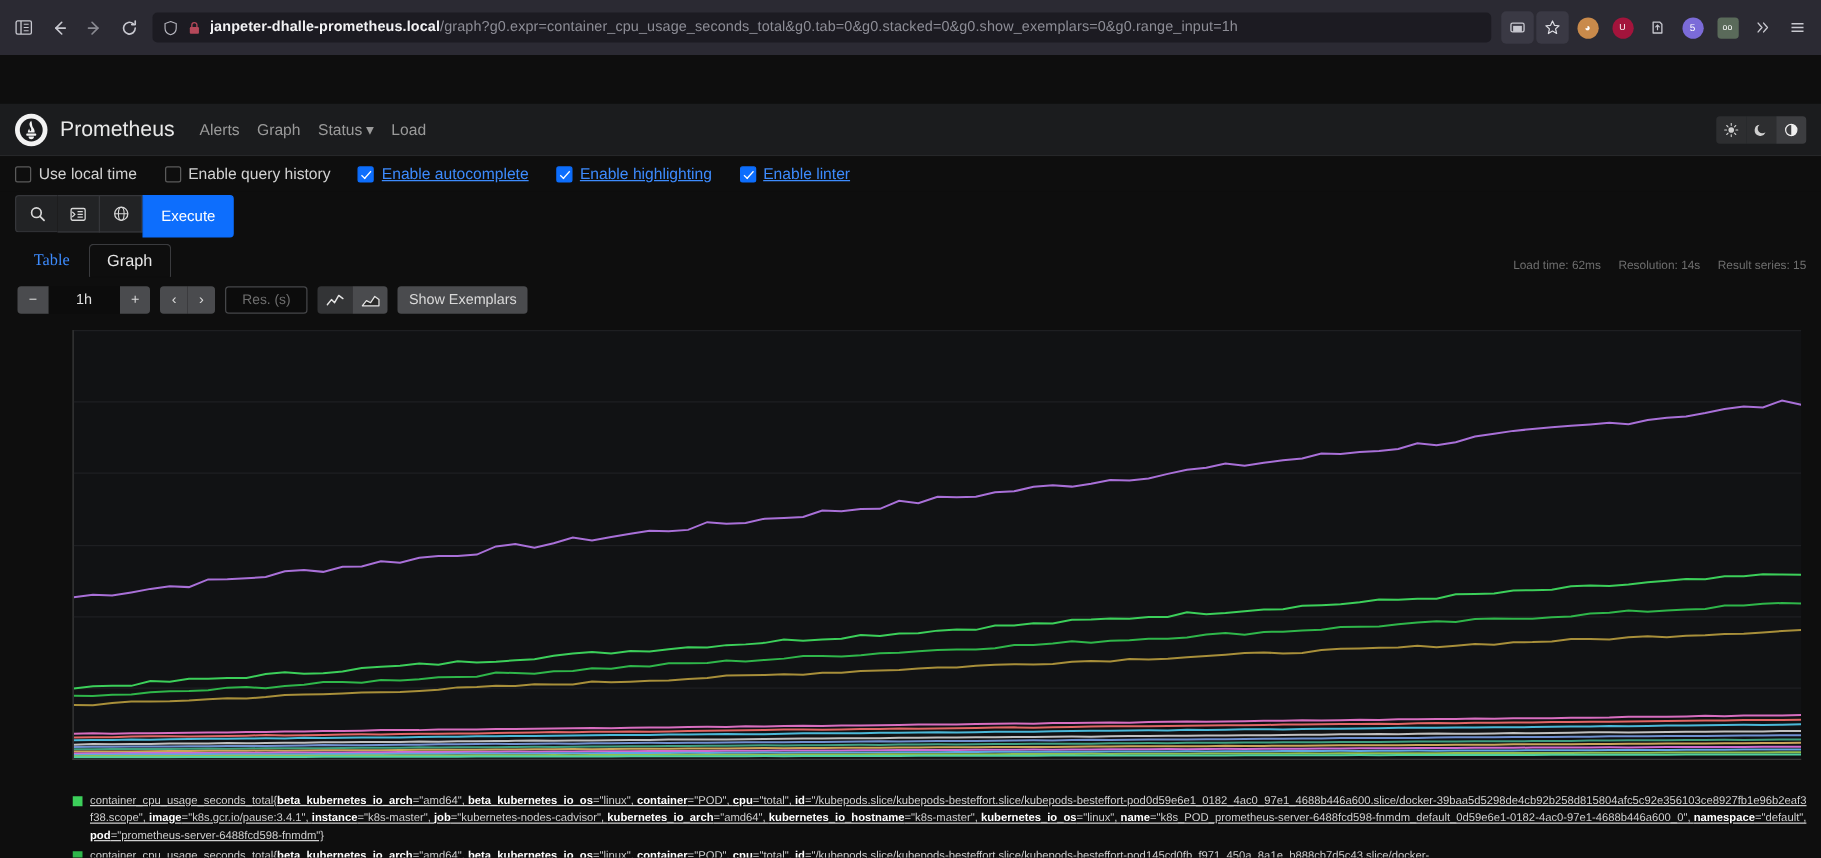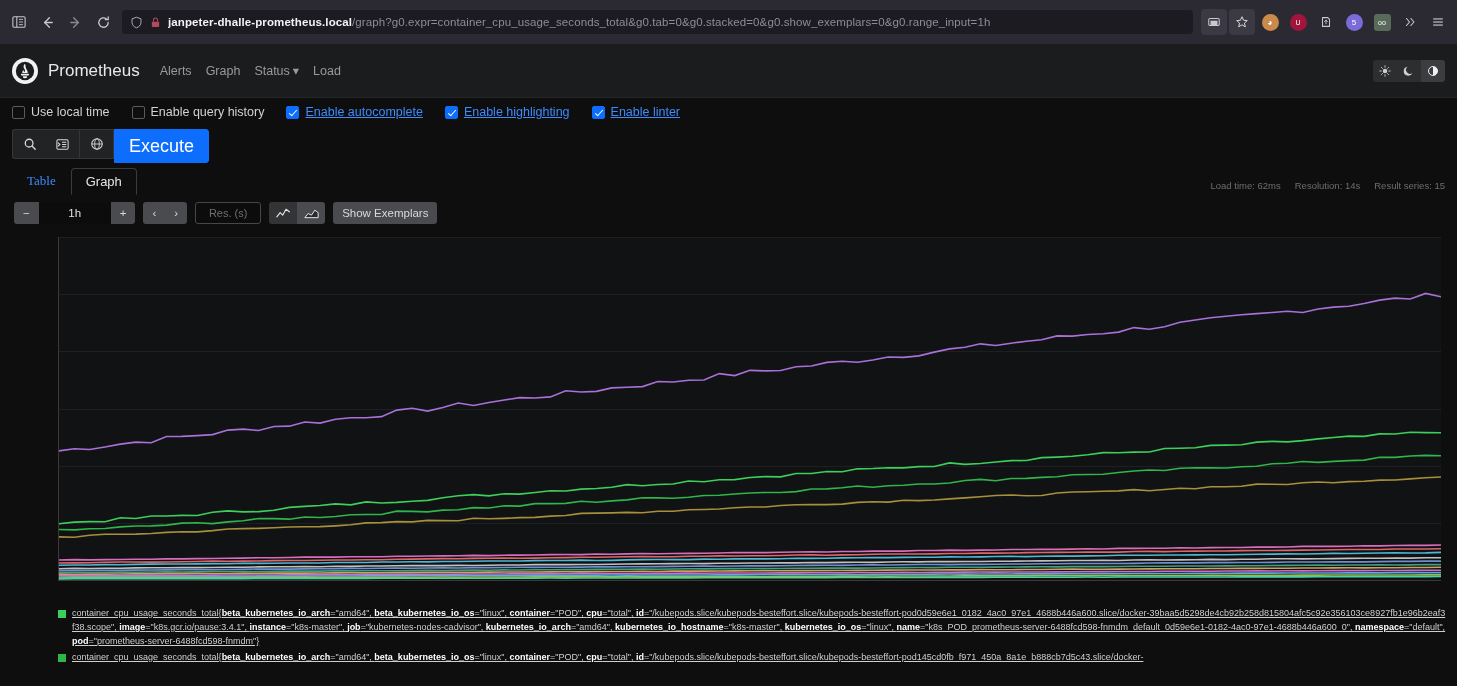--- a/index.html
+++ b/index.html
@@ -51,26 +51,27 @@
   .url-host { color: #f2f2f4; font-weight: bold; }
   .ext-icons { display: flex; align-items: center; gap: 2px; flex: 0 0 auto; }
   .ext-dot {
     width: 17px; height: 17px; border-radius: 50%;
     display: flex; align-items: center; justify-content: center;
     font-size: 8px; color: #fff;
   }
 
   
   .navbar {
-    height: 54px;
+    height: 42px;
     background: #1b1c1e;
     display: flex;
     align-items: center;
     padding: 0 12px;
     border-bottom: 1px solid #262729;
+    margin-top: 39px;
   }
   .logo {
     width: 26px; height: 26px;
     border-radius: 50%;
     background: #f2f2f2;
     display: flex; align-items: center; justify-content: center;
     margin-right: 10px;
     flex: 0 0 auto;
   }
   .brand {
@@ -167,21 +168,21 @@
     border: 1px solid #35363a;
     border-left: none;
     display: flex; align-items: center; justify-content: center;
     color: #d8d8d8;
     cursor: pointer;
   }
   .q-exec {
     background: #0d6efd;
     border: 1px solid #0d6efd;
     color: #fff;
-    font-size: 18px;
+    font-size: 12px;
     padding: 16px 14px;
     border-radius: 0 3px 3px 0;
     display: flex; align-items: center;
     cursor: pointer;
     white-space: nowrap;
   }
 
   
   .tabs-row {
     display: flex;
@@ -230,21 +231,21 @@
     font-size: 11.5px;
     display: flex; align-items: center; justify-content: center;
     padding: 0 9px;
     cursor: pointer;
     white-space: nowrap;
   }
   .ctl.l { border-radius: 3px 0 0 3px; }
   .ctl.r { border-radius: 0 3px 3px 0; }
   .ctl.solo { border-radius: 3px; }
   .range-input {
-    width: 72px;
+    width: 57px;
     background: #0c0c0c;
     color: #e0e0e0;
     font-size: 11.5px;
     height: 22px;
     text-align: center;
     border: none;
     outline: none;
     display: flex; align-items: center; justify-content: center;
   }
   .endtime {

